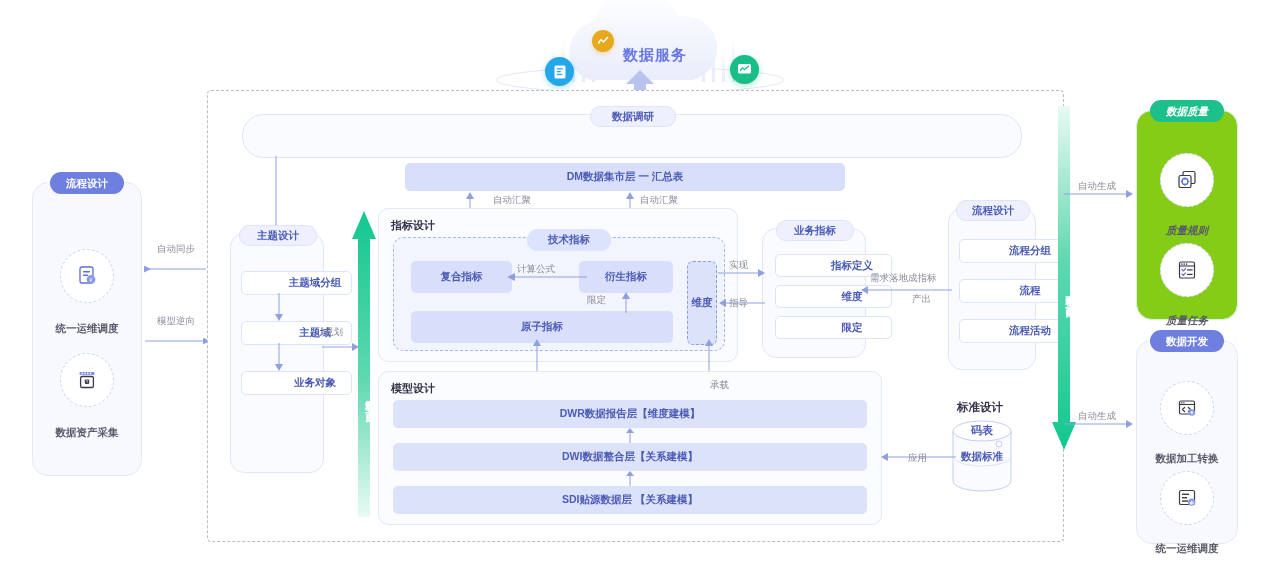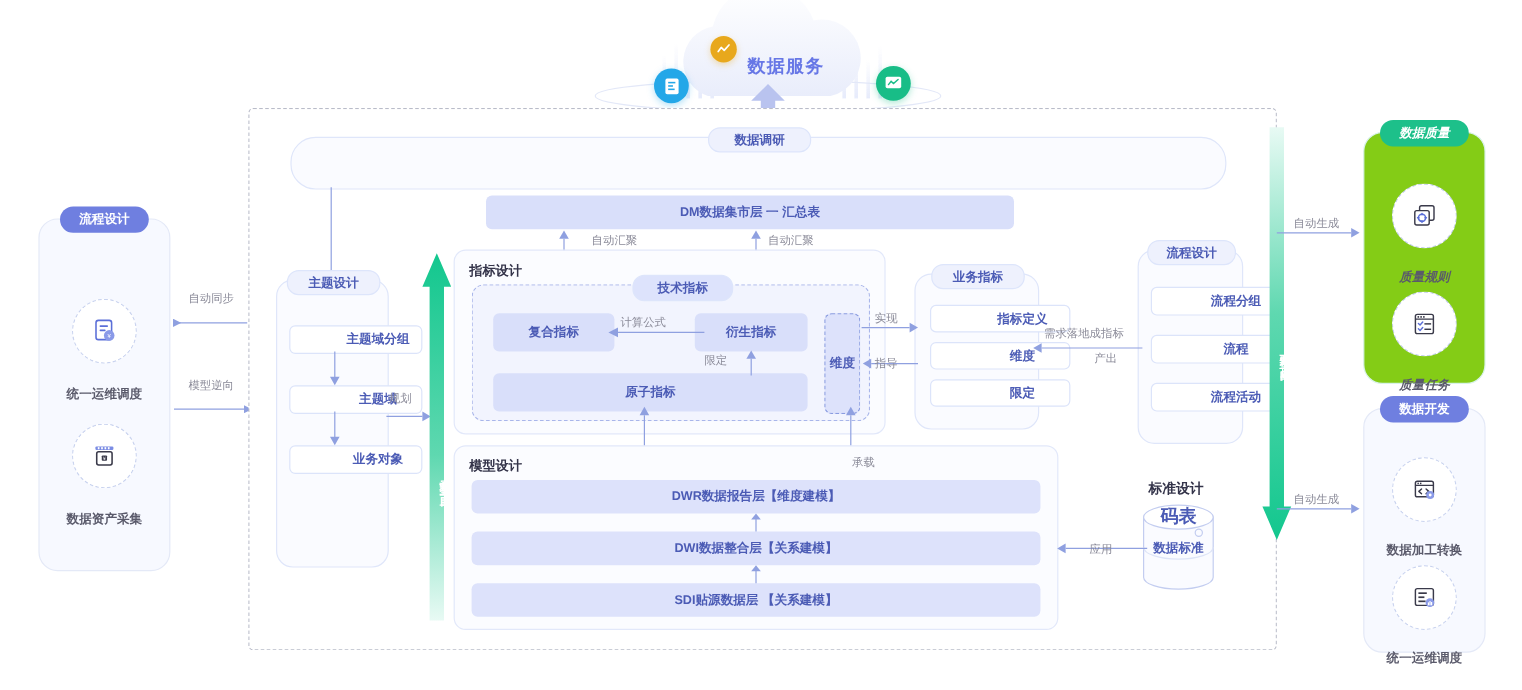--- a/index.html
+++ b/index.html
@@ -284,21 +284,21 @@
 
 <div class="abs ctr" style="left:930px;top:399px;width:100px;height:16px;font-size:11.5px;font-weight:bold;color:#34344a;">标准设计</div>
 <div class="abs" style="left:952px;top:420px;width:60px;height:72px;">
   <svg width="60" height="72" viewBox="0 0 60 72">
     <path d="M1 11 L1 61 a29 10 0 0 0 58 0 L59 11 Z" fill="#fafbff" stroke="#c3cdf0" stroke-width="1"></path>
     <ellipse cx="30" cy="11" rx="29" ry="10" fill="#fff" stroke="#c3cdf0" stroke-width="1"></ellipse>
     <path d="M1 36 a29 10 0 0 0 58 0" fill="none" stroke="#dde4f7" stroke-width="1"></path>
     <circle cx="47" cy="24" r="3" fill="none" stroke="#c3cdf0" stroke-width="1"></circle>
   </svg>
 </div>
-<div class="abs ctr" style="left:952px;top:423px;width:60px;height:14px;font-size:15px;font-weight:bold;color:#4b5bb5;">码表</div>
+<div class="abs ctr" style="left:952px;top:423px;width:60px;height:14px;font-size:11px;font-weight:bold;color:#4b5bb5;">码表</div>
 <div class="abs ctr" style="left:952px;top:450px;width:60px;height:14px;font-size:10.5px;font-weight:bold;color:#4b5bb5;">数据标准</div>
 
 <svg class="abs" style="left:880px;top:450px;width:76px;height:14px;" width="76" height="14">
   <line x1="76" y1="7" x2="8" y2="7" stroke="#8fa0e0" stroke-width="1"></line>
   <path d="M8,3 L8,11 L1,7 Z" fill="#8fa0e0"></path>
 </svg>
 <div class="abs lbl" style="left:908px;top:452px;">应用</div>
 
 <div class="abs" style="left:1052px;top:106px;width:24px;height:344px;">
   <svg width="24" height="344" viewBox="0 0 24 344">

